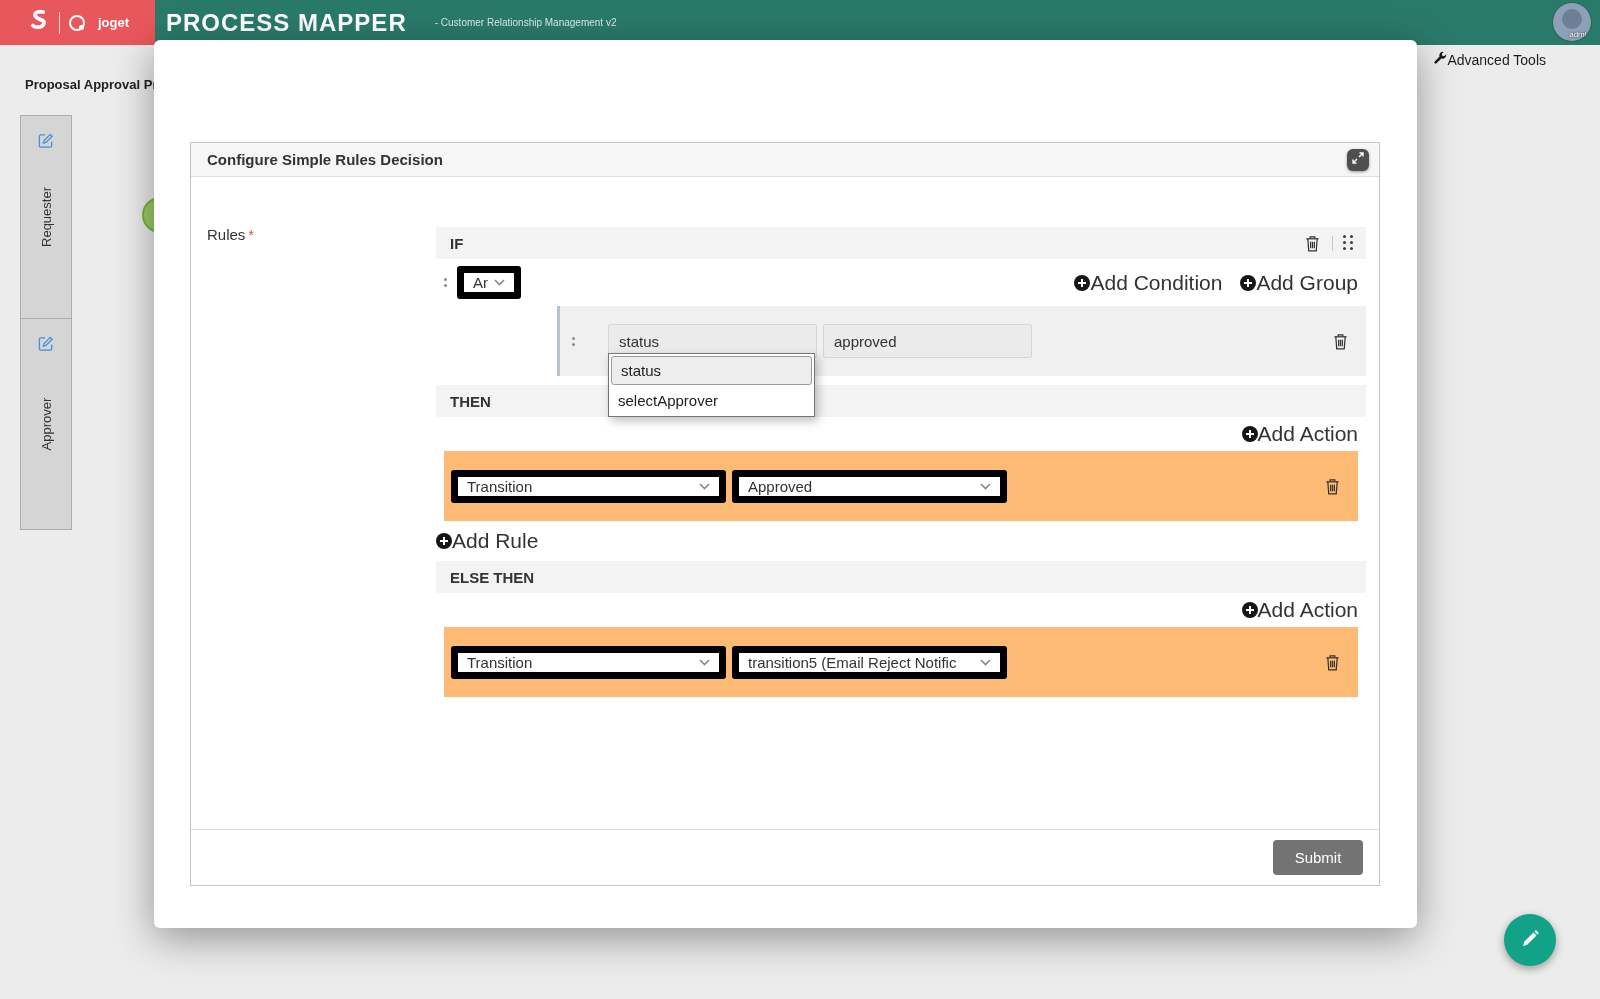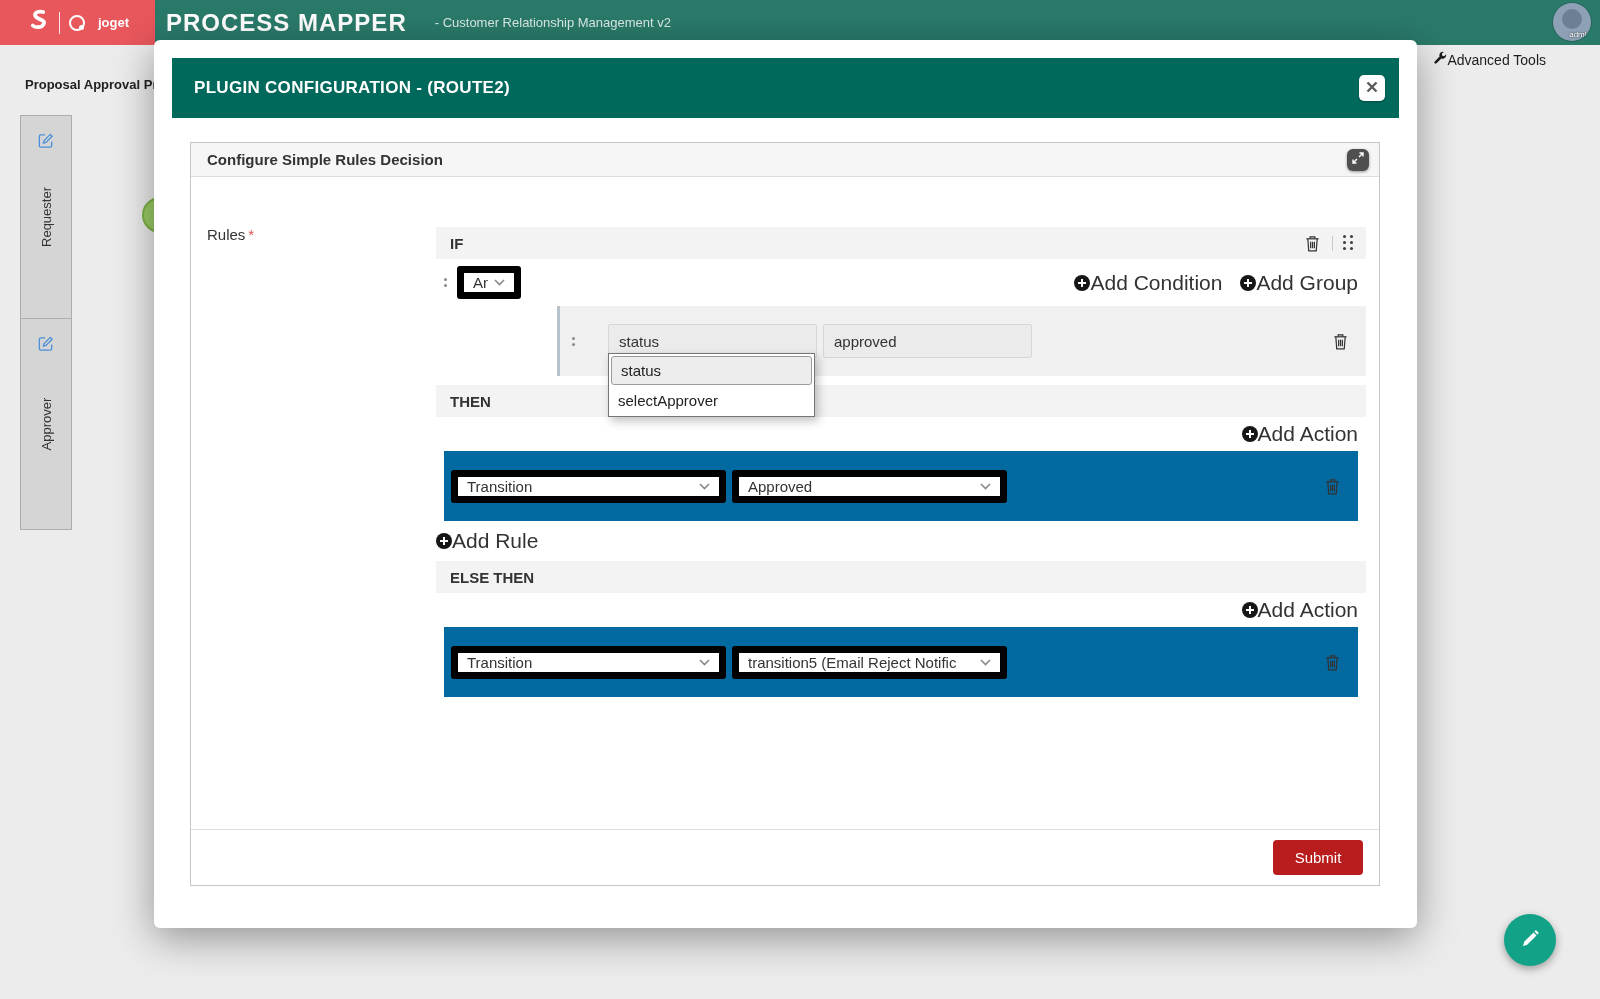--- a/index.html
+++ b/index.html
@@ -9,21 +9,21 @@
   
   .topbar { position:absolute; left:0; top:0; width:1600px; height:45px; background:#2a7a6a; z-index:5; }
   .brand-block { position:absolute; left:0; top:0; width:155px; height:45px; background:#e8575c; display:flex; align-items:center; justify-content:center; gap:9px; }
   .brand-divider { width:1px; height:22px; background:rgba(255,255,255,.85); }
   .joget-logo { display:flex; align-items:center; gap:13px; }
   .joget-ring { width:16px; height:16px; border:2.5px solid #fff; border-radius:50%; position:relative; }
   .joget-ring::after { content:""; position:absolute; right:-1px; bottom:-1px; width:5px; height:5px; background:#fff; border-radius:50%; }
   .joget-text { color:#fff; font-size:13px; font-weight:bold; }
   .app-title { position:absolute; left:166px; top:0; height:45px; display:flex; align-items:center; gap:28px; color:#fff; white-space:nowrap; }
   .title-main { font-size:24px; font-weight:600; letter-spacing:1px; }
-  .title-sub { font-size:13px; color:#dcecе8; color:#d9eae5; }
+  .title-sub { font-size:10px; color:#dcecе8; color:#d9eae5; }
   .avatar { position:absolute; right:9px; top:3px; width:38px; height:38px; border-radius:50%; background:#8ea0b5; overflow:hidden; box-shadow:0 0 0 1px rgba(0,0,0,.15); }
   .avatar::before { content:""; position:absolute; left:9px; top:6px; width:20px; height:20px; border-radius:50%; background:#6d7f95; }
   .avatar-label { position:absolute; bottom:2px; left:0; right:0; text-align:right; font-size:8px; color:#fff; text-shadow:0 0 2px #000; }
 
   
   .tab { position:absolute; left:25px; top:77px; font-size:13px; font-weight:bold; color:#222; }
   .advanced { position:absolute; top:51px; right:54px; display:flex; align-items:center; font-size:14px; color:#1d1d1d; }
   .lane { position:absolute; left:20px; width:52px; background:#d5d5d5; border:1px solid #adadad; }
   .lane-1 { top:115px; height:204px; }
   .lane-2 { top:318px; height:212px; }
@@ -75,27 +75,27 @@
   .field-input { width:209px; }
   .op-select { width:229px; margin-left:22px; }
   .value-input { width:209px; margin-left:6px; }
   .trash-btn { background:none; border:none; cursor:pointer; padding:2px; display:flex; align-items:center; }
 
   .dropdown { position:absolute; left:48px; top:47px; width:207px; background:#fff; border:1px solid #757575; box-shadow:3px 4px 9px rgba(0,0,0,.25); z-index:20; padding:1px 0; }
   .opt { display:flex; align-items:center; padding:0 9px; font-size:15px; color:#222; height:29px; cursor:pointer; }
   .opt-selected { background:#ededed; border:1px solid #9b9b9b; border-radius:3px; margin:1px 2px; }
 
   .add-row { height:34px; display:flex; align-items:center; justify-content:flex-end; padding-right:8px; background:#fff; }
-  .action-block { margin:0 8px; background:#0369a1; height:70px; display:flex; align-items:center; padding:0 16px 0 7px; }
+  .action-block { margin:0 8px; background:#fdba74; height:70px; display:flex; align-items:center; padding:0 16px 0 7px; }
   .type-select { width:275px; }
   .target-select { width:275px; margin-left:6px; }
   .add-rule-row { height:40px; display:flex; align-items:center; background:#fff; }
 
   .panel-footer { position:absolute; left:0; right:0; bottom:0; height:56px; border-top:1px solid #ddd; display:flex; align-items:center; justify-content:flex-end; padding-right:16px; background:#fff; }
-  .submit-btn { min-width:90px; height:35px; background:#b91c1c; color:#fff; border:none; border-radius:4px; font-size:15px; cursor:pointer; font-family:inherit; padding:0 18px; }
+  .submit-btn { min-width:90px; height:35px; background:#737373; color:#fff; border:none; border-radius:4px; font-size:15px; cursor:pointer; font-family:inherit; padding:0 18px; }
 
   .fab { position:absolute; left:1504px; top:914px; width:52px; height:52px; border-radius:50%; background:#12a288; border:none; box-shadow:0 3px 9px rgba(0,0,0,.35); display:flex; align-items:center; justify-content:center; cursor:pointer; z-index:20; }
 </style>
 </head>
 <body>
 
 <div class="screen">
 
   <div class="tab">Proposal Approval Pr</div>
 
@@ -147,30 +147,20 @@
       <span class="title-main">PROCESS MAPPER</span>
       <span class="title-sub">- Customer Relationship Management v2</span>
     </div>
     <div class="avatar">
       <span class="avatar-label">admin</span>
     </div>
   </div>
 
   <div class="modal">
 
-    <div class="modal-header">
-      <span class="modal-title">PLUGIN CONFIGURATION - (ROUTE2)</span>
-      <button class="close-btn">
-        <span>
-          <svg width="12" height="12" viewBox="0 0 12 12" stroke="#5a5a5a" stroke-width="2.4">
-              <path d="M1.5 1.5l9 9M10.5 1.5l-9 9"></path>
-            </svg>
-        </span>
-      </button>
-    </div>
 
     <div class="panel">
       <div class="panel-header">
         <span>Configure Simple Rules Decision</span>
         <button class="expand-btn">
           <span>
             <svg width="12" height="12" viewBox="0 0 12 12" stroke="#fff" stroke-width="1.4" fill="none">
                 <path d="M7.5 1H11v3.5M4.5 11H1V7.5M11 1L7 5M1 11l4-4"></path>
               </svg>
           </span>

